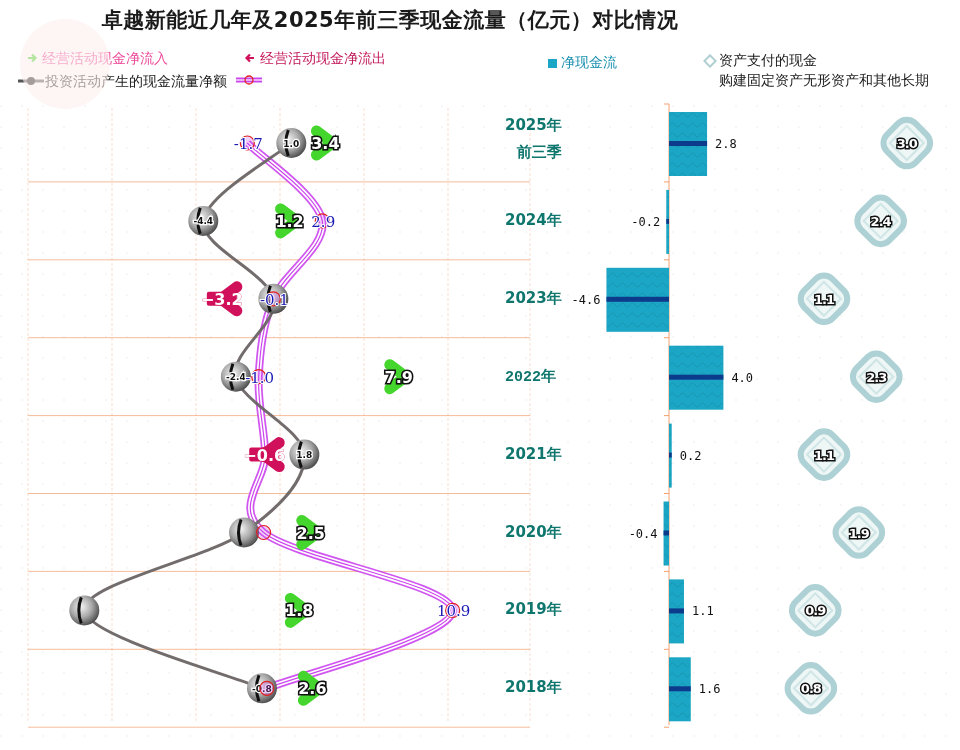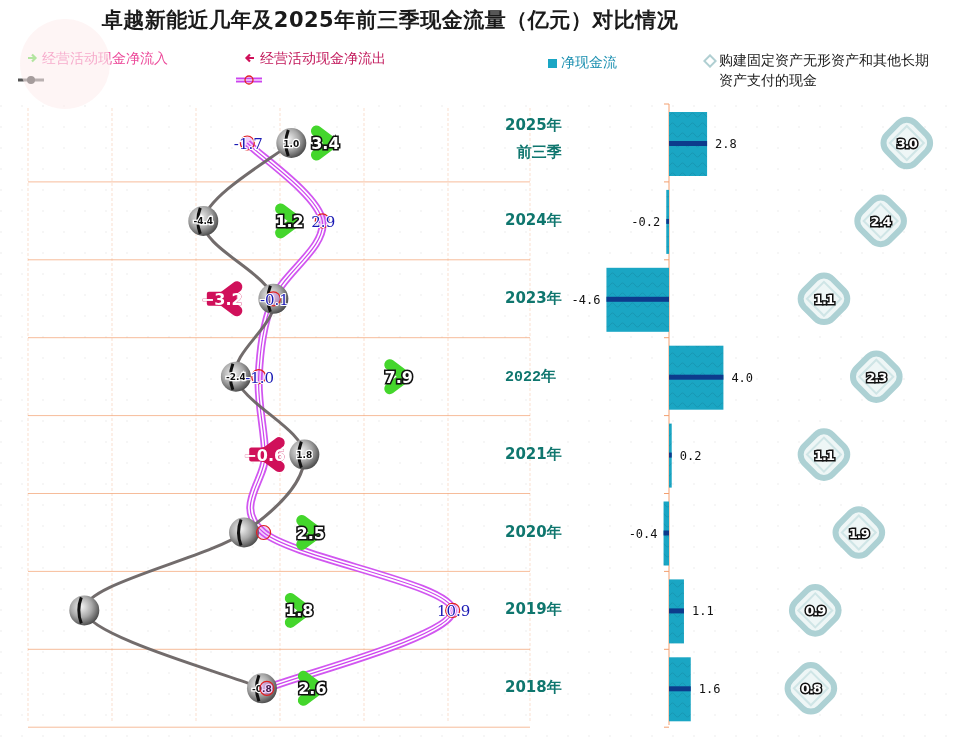--- a/index.html
+++ b/index.html
@@ -39,20 +39,21 @@
   </span>
   <span>经营活动现金净流出</span>
 </div>
 <div class="legend-item lg-inv" style="left:18px; top:73px;">
   <span class="sw" style="margin-right:1px;">
     <svg width="26" height="12">
         <line x1="0" y1="6" x2="26" y2="6" stroke="#555" stroke-width="3"></line>
         <circle cx="13" cy="6" r="4" fill="#222"></circle>
       </svg>
   </span>
+  <span>投资活动产生的现金流量净额</span>
 </div>
 <div class="legend-item lg-fin" style="left:236px; top:73px;">
   <span class="sw" style="margin-right:1px;">
     <svg width="26" height="12">
         <line x1="0" y1="6" x2="26" y2="6" stroke="#cc44ee" stroke-width="5"></line>
         <line x1="0" y1="6" x2="26" y2="6" stroke="#fff" stroke-width="1.2"></line>
         <circle cx="13" cy="6" r="4" fill="none" stroke="#e02020" stroke-width="1.3"></circle>
       </svg>
   </span>
 </div>
@@ -64,22 +65,22 @@
   </span>
   <span>净现金流</span>
 </div>
 <div class="legend-item lg-capex" style="left:703px; top:50px; align-items:flex-start;">
   <span class="sw" style="margin-top:3px; margin-right:2px;">
     <svg width="14" height="14">
         <rect x="3" y="3" width="8" height="8" transform="rotate(45 7 7)" fill="none" stroke="#b0cfd2" stroke-width="2"></rect>
       </svg>
   </span>
   <span style="display:flex; flex-direction:column;">
+    <span>资产支付的现金</span>
     <span>购建固定资产无形资产和其他长期</span>
-    <span>资产支付的现金</span>
   </span>
 </div>
 
 <svg id="chart" width="960" height="750" xmlns="http://www.w3.org/2000/svg">
   <defs>
     <radialGradient id="ballGrad" cx="40%" cy="38%" r="65%">
       <stop offset="0%" stop-color="#f4f4f4"></stop>
       <stop offset="55%" stop-color="#a8a8a8"></stop>
       <stop offset="100%" stop-color="#4a4a4a"></stop>
     </radialGradient>

